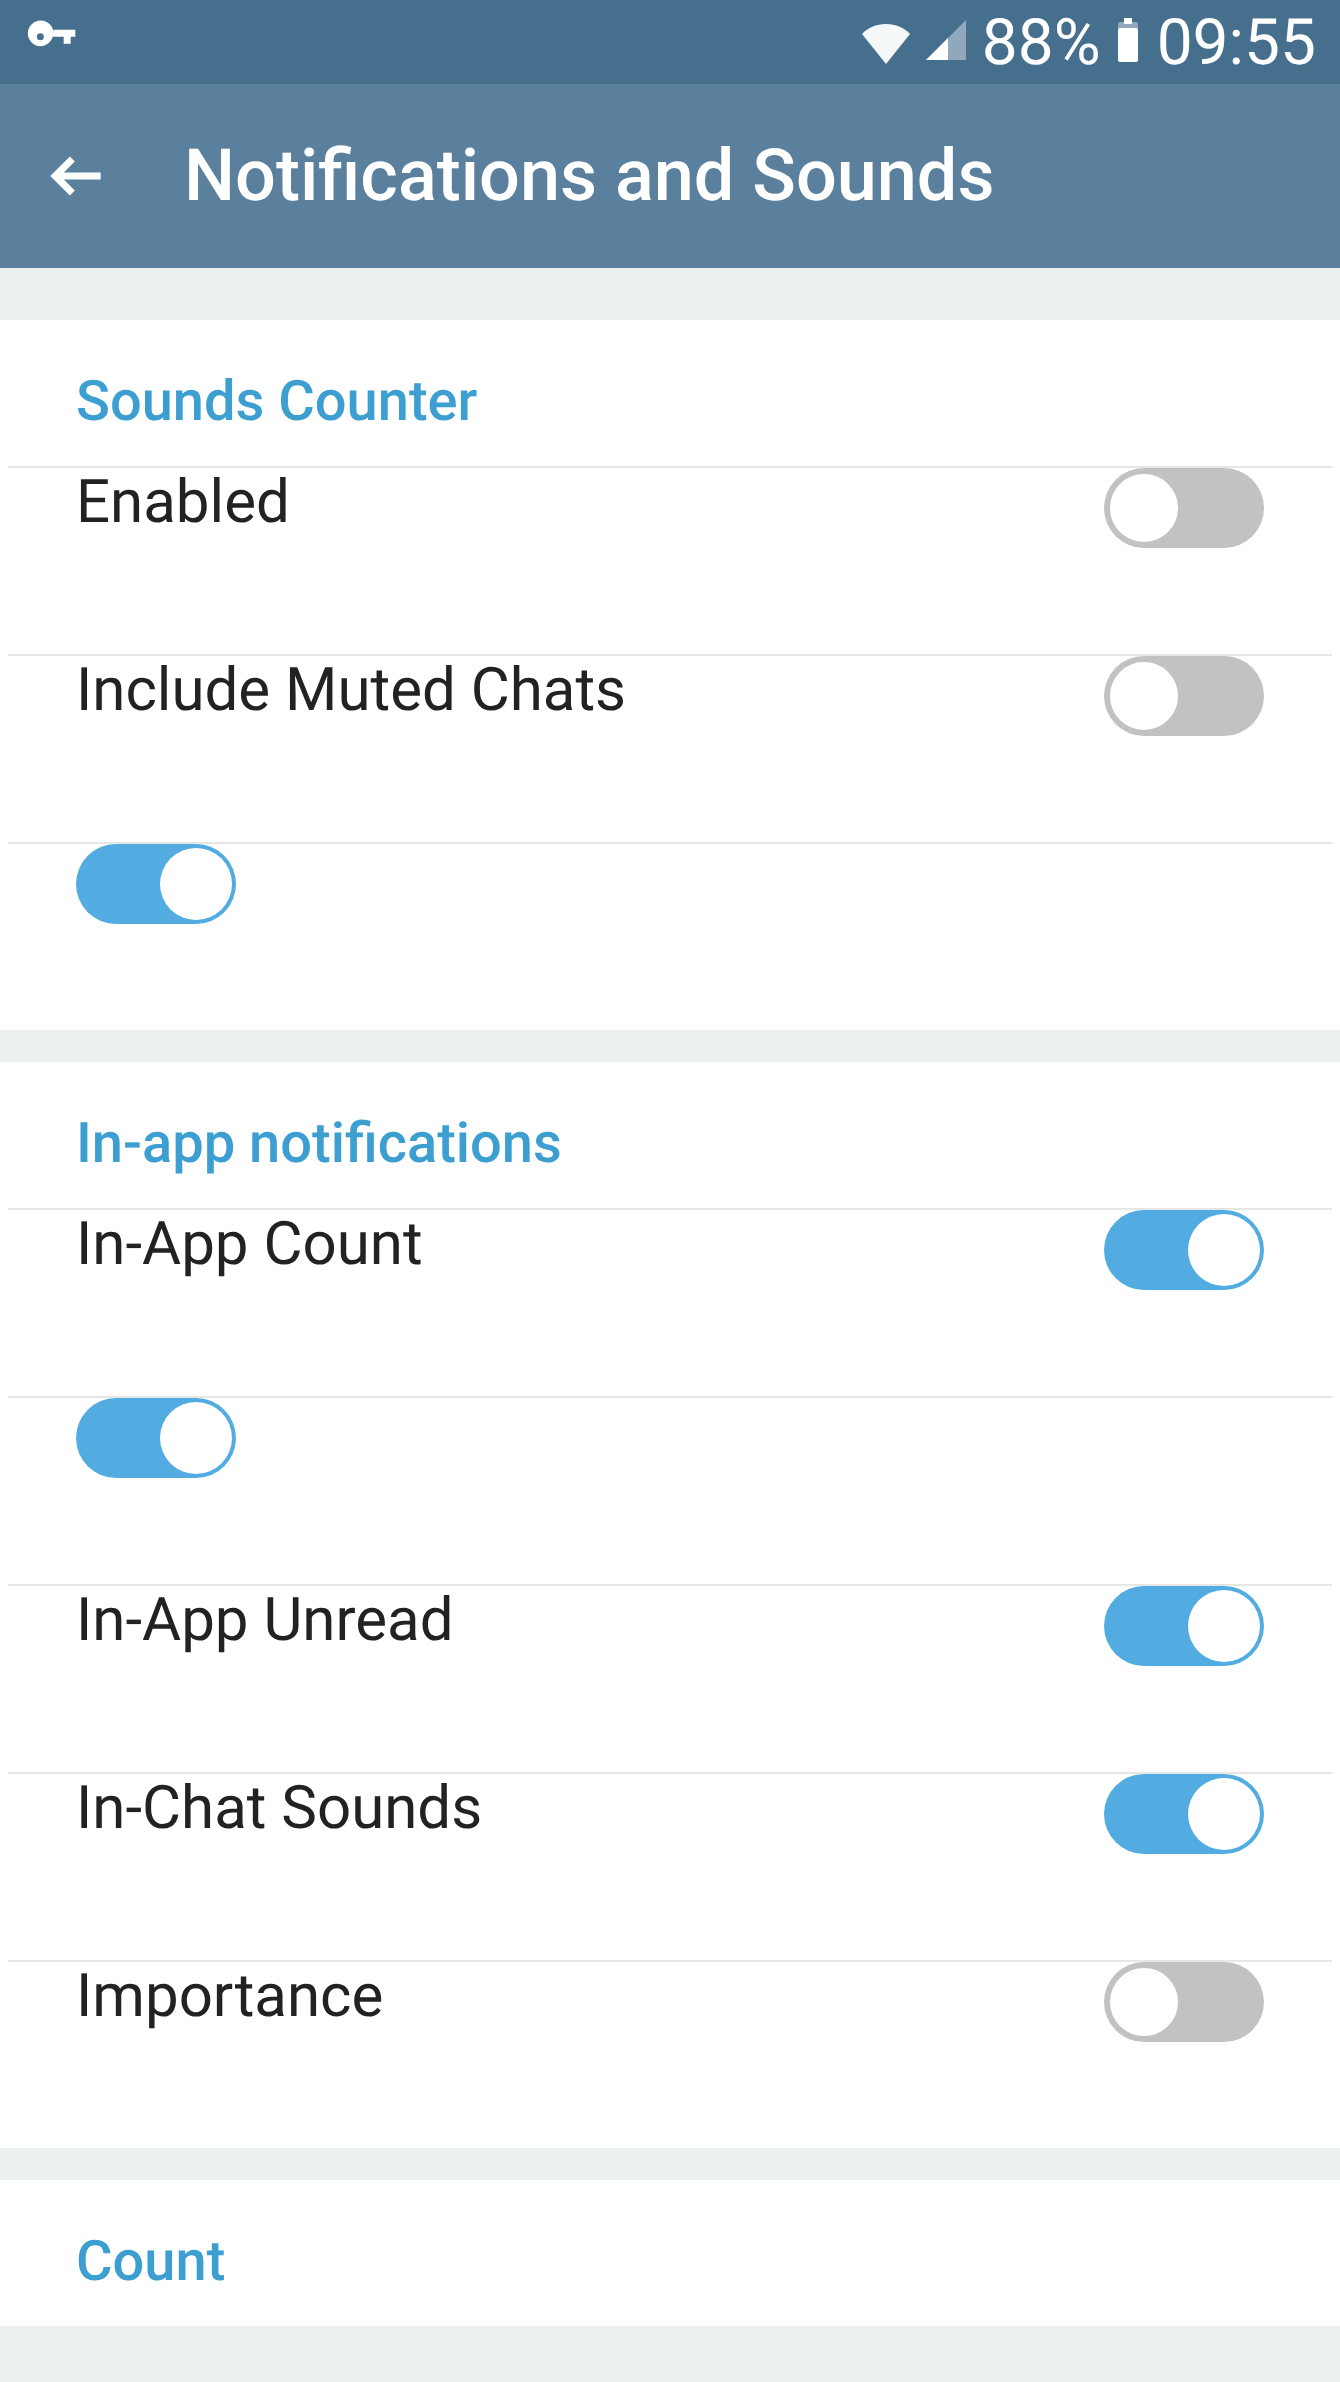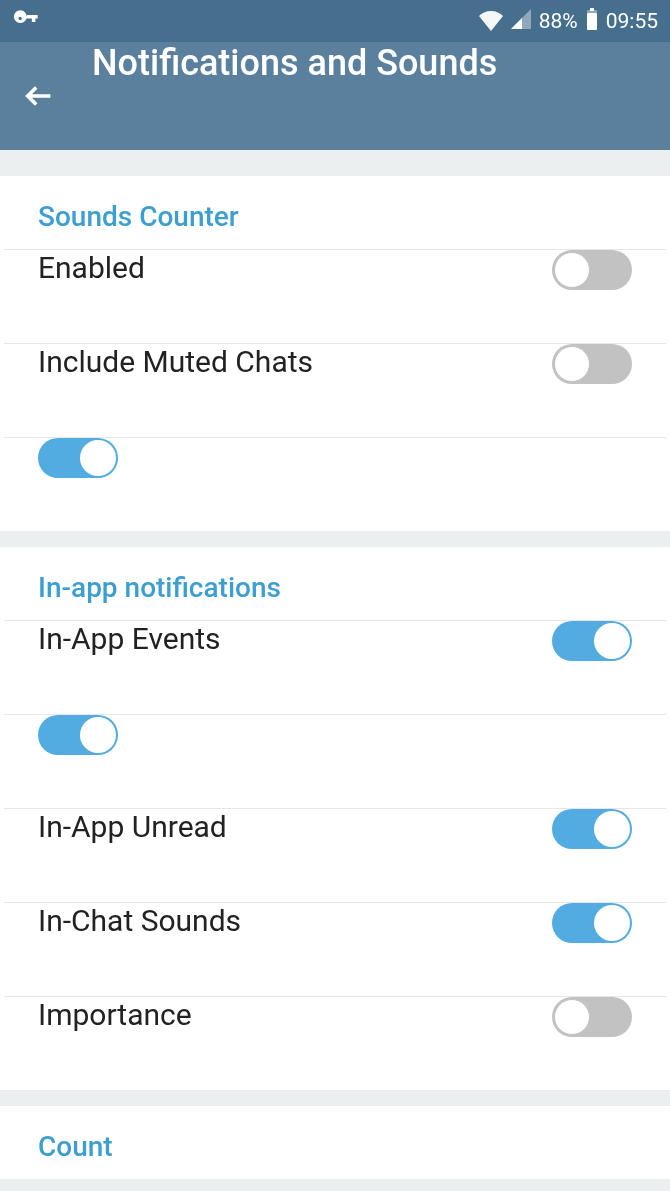--- a/index.html
+++ b/index.html
@@ -13,28 +13,29 @@
     .status-bar {
       height: 42px;
       background: #466f8e;
       display: flex;
       align-items: center;
       justify-content: space-between;
       padding: 0 12px;
       color: white;
     }
     .status-left { display: flex; align-items: center; }
-    .status-right { display: flex; align-items: center; gap: 6px; font-size: 21px; font-weight: 400; }
+    .status-right { display: flex; align-items: center; gap: 6px; font-size: 32px; font-weight: 400; }
     .key-icon svg { width: 28px; height: 28px; }
     .wifi-icon svg, .signal-icon svg { width: 24px; height: 24px; }
     .battery-icon svg { width: 16px; height: 24px; }
     .header {
-      height: 108px;
+      height: 92px;
       background: #5a809d;
       display: flex;
+      align-items: center;
       padding: 0 22px;
       gap: 36px;
     }
     .back-button { color: white; display: flex; align-items: center; }
     .back-button svg { width: 34px; height: 34px; }
     .header-title { color: white; font-size: 36px; font-weight: 500; }
     .content {
       background: #eceff0;
     }
     .section {
@@ -150,21 +151,21 @@
       <div class="toggle on">
           <div class="toggle-knob"></div>
         </div>
     </div>
   </div>
 
   <div class="section">
     <div class="section-title">In-app notifications</div>
 
     <div class="row">
-      <span class="row-label">In-App Events</span>
+      <span class="row-label">In-App Count</span>
       <div class="toggle on">
           <div class="toggle-knob"></div>
         </div>
     </div>
 
     <div class="row">
       <div class="toggle on">
           <div class="toggle-knob"></div>
         </div>
     </div>

